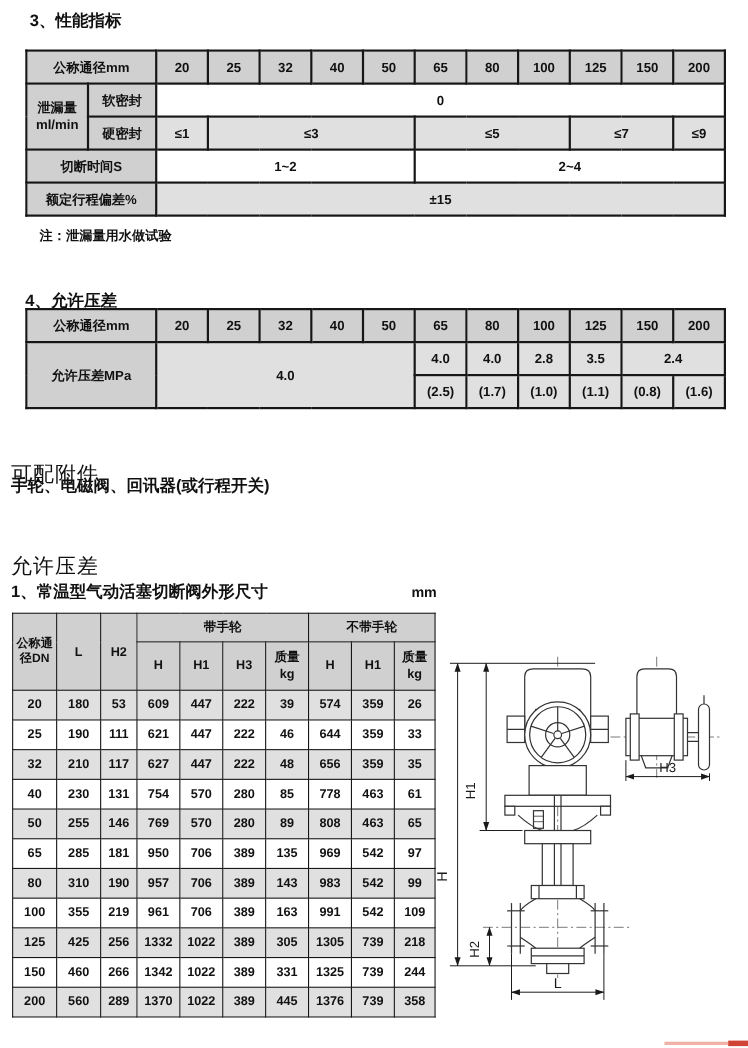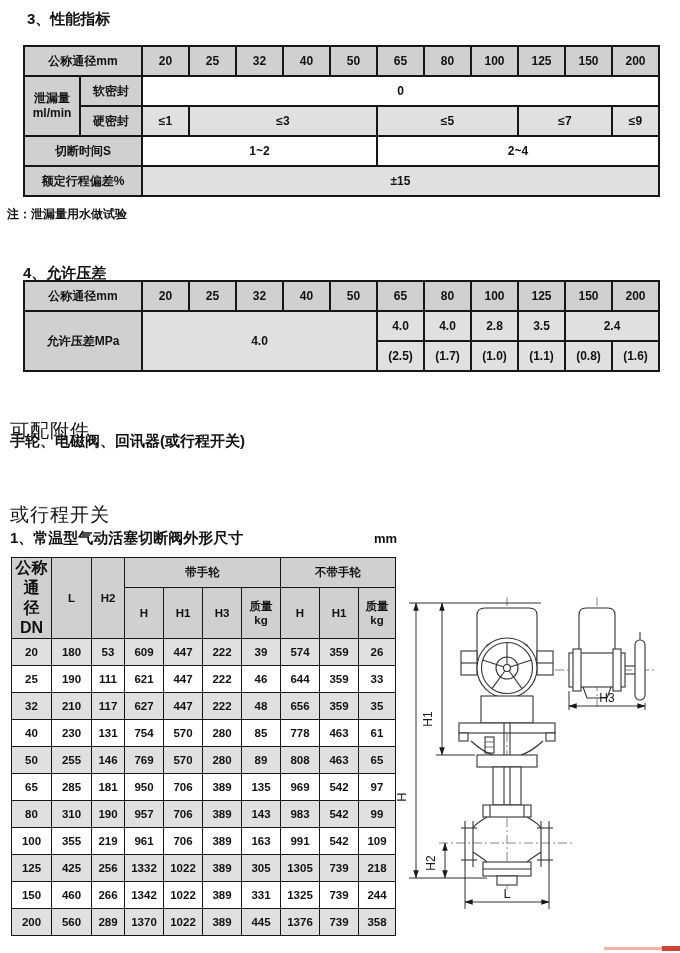--- a/index.html
+++ b/index.html
@@ -92,21 +92,21 @@
       <td class="wh" colspan="5">1~2</td>
           <td class="wh" colspan="6">2~4</td>
         </tr>
       <tr>
         <td colspan="2" class="hd">额定行程偏差%</td>
         <td colspan="11" class="g2">±15</td>
       </tr>
     </tbody>
   </table>
 
-  <div class="abs note" style="left:7px; top:206px;text-align:right;">注：泄漏量用水做试验</div>
+  <div class="abs note" style="left:36px; top:206px;text-align:right;">注：泄漏量用水做试验</div>
 
   <div class="abs sec-title" style="left:23px; top:252px;margin-top:12px;">4、允许压差</div>
 
   <table id="t2">
     <colgroup>
       <col style="width:118px">
       <col style="width:47px">
         <col style="width:47px">
         <col style="width:47px">
         <col style="width:47px">
@@ -150,40 +150,40 @@
           <td class="g2">(0.8)</td>
           <td class="g2">(1.6)</td>
         </tr>
     </tbody>
   </table>
 
 
   <div class="abs big-title" style="left:10px; top:418px;">可配附件</div>
   <div class="abs body-text" style="left:10px; top:432px;">手轮、电磁阀、回讯器(或行程开关)</div>
 
-  <div class="abs big-title" style="left:10px; top:502px;">或行程开关</div>
+  <div class="abs big-title" style="left:10px; top:502px;">允许压差</div>
   <div class="abs sub-title" style="left:10px; top:529px;">1、常温型气动活塞切断阀外形尺寸</div>
   <div class="abs unit" style="left:374px; top:531px;">mm</div>
 
   <table id="t3">
     <colgroup>
       <col style="width:40px">
         <col style="width:40px">
         <col style="width:33px">
       <col style="width:39px">
         <col style="width:39px">
         <col style="width:39px">
         <col style="width:39px">
       <col style="width:39px">
         <col style="width:39px">
         <col style="width:37px">
     </colgroup>
     <thead>
       <tr class="r1">
-        <td rowspan="2" class="hd pre" style="font-size:16px">公称通
+        <td rowspan="2" class="hd pre" style="font-size:11px">公称通
 径DN</td>
         <td rowspan="2" class="hd">L</td>
         <td rowspan="2" class="hd">H2</td>
         <td colspan="4" class="hd">带手轮</td>
         <td colspan="3" class="hd">不带手轮</td>
       </tr>
       <tr class="r2" id="t3-sub-row">
           <td class="hd pre">H</td>
           <td class="hd pre">H1</td>
           <td class="hd pre">H3</td>

